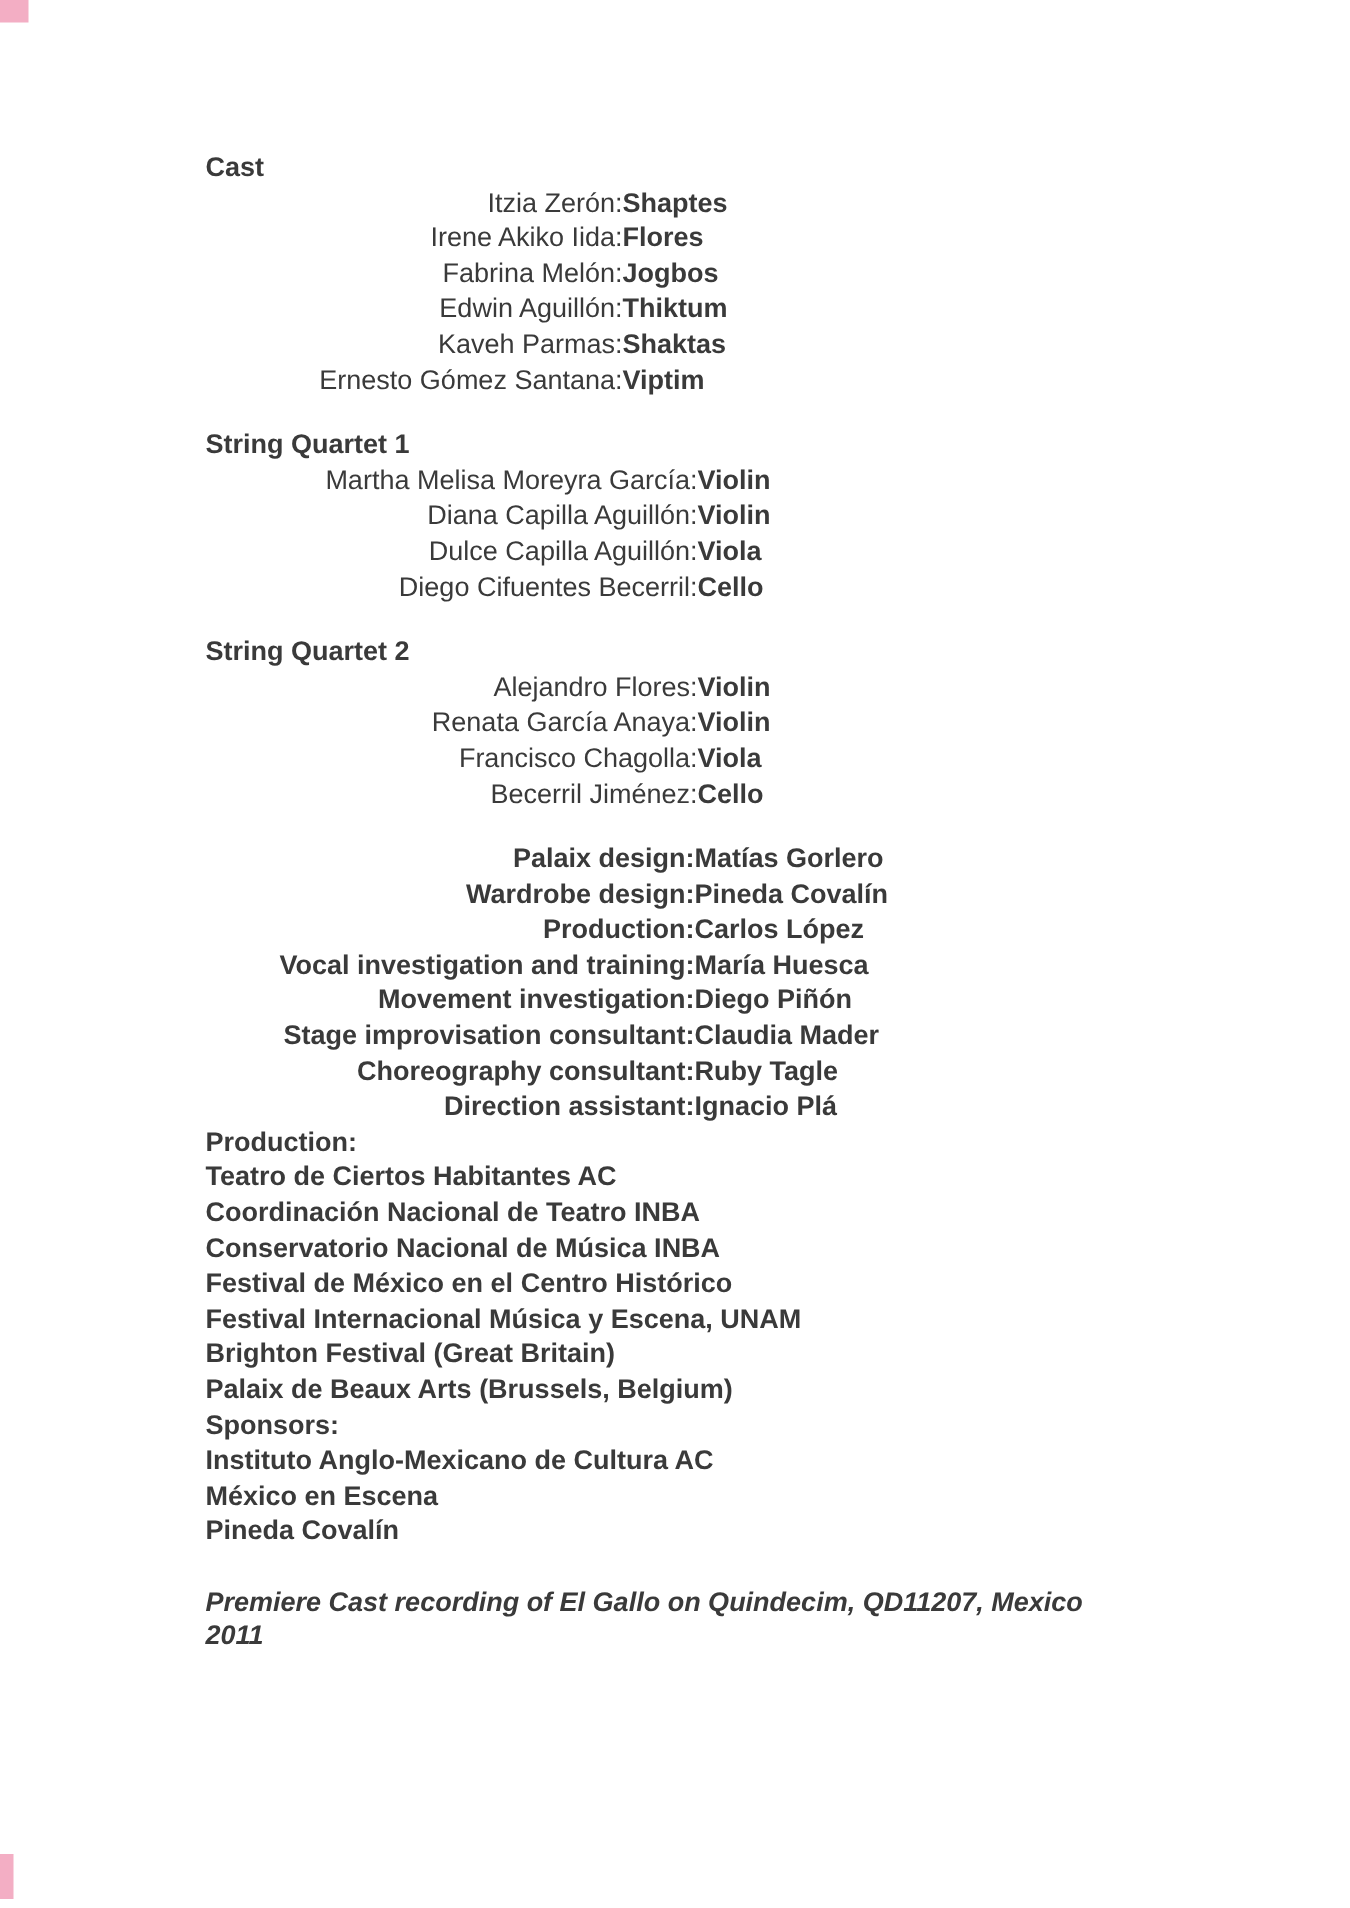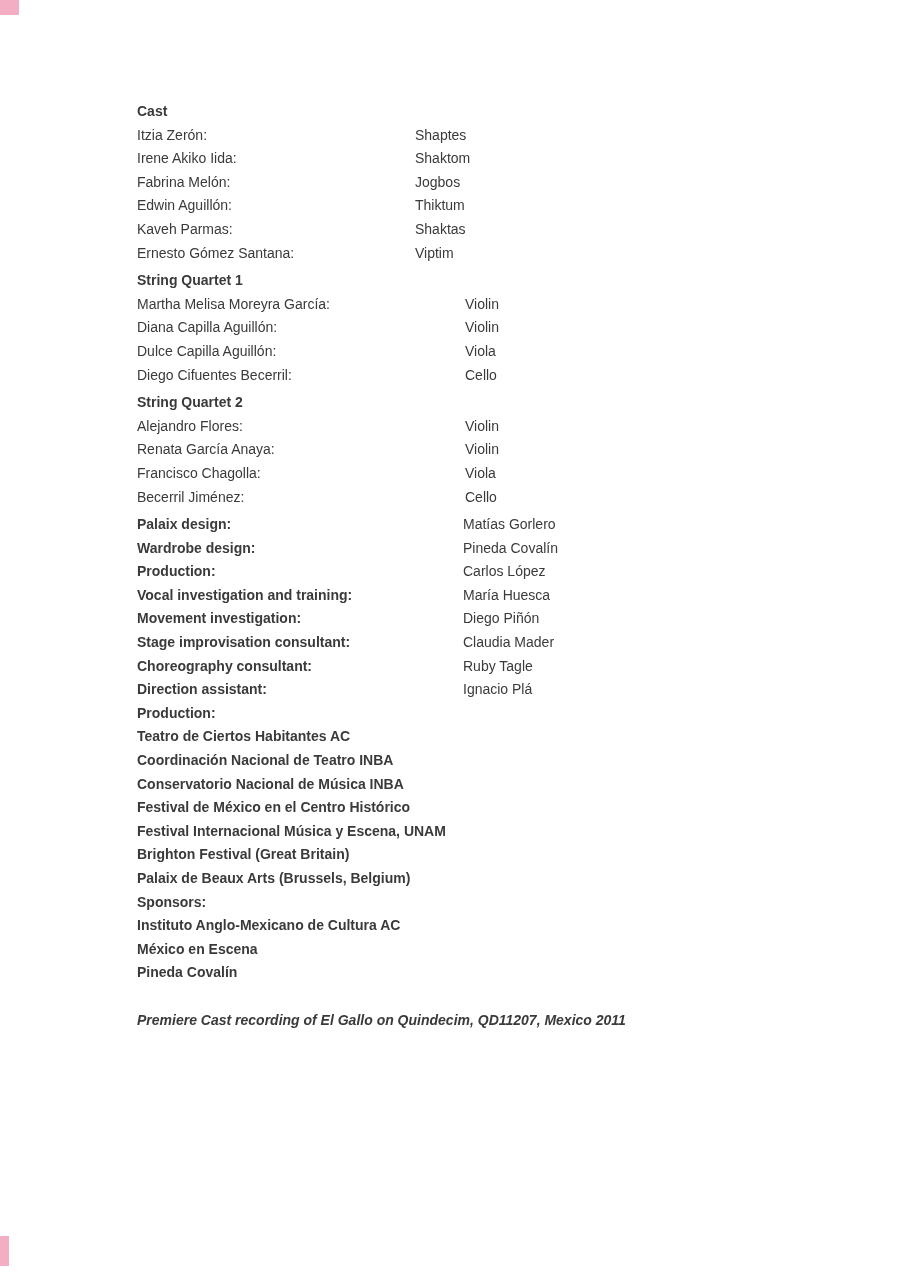--- a/index.html
+++ b/index.html
@@ -19,29 +19,29 @@
     position: absolute;
     background: #f3aec4;
   }
   .artifact-tl { left: 0; top: 0; width: 19px; height: 15px; }
   .artifact-bl { left: 0; top: 1236px; width: 9px; height: 30px; }
   .content {
     position: absolute;
     left: 137px;
     top: 100px;
     width: 660px;
-    font-size: 14px;
+    font-size: 18px;
     line-height: 23.6px;
   }
   .heading { font-weight: bold; }
-  .section { margin-top: 4px; }
+  .section { margin-top: 20px; }
   .section:first-child { margin-top: 0; }
   .row { display: flex; }
-  .row .label { flex: none; }
-  .row .value { flex: none; }
+  .row .label { flex: none; text-align: right; }
+  .row .value { flex: none; font-weight: bold; }
   .cast .label { width: 278px; }
   .quartet .label { width: 328px; }
   .credits .label { width: 326px; font-weight: bold; }
   .plain-line { display: block; font-weight: bold; }
   .footer-note {
     margin-top: 24px;
     max-width: 600px;
     font-weight: bold;
     font-style: italic;
     line-height: 22px;
@@ -58,21 +58,21 @@
   <div class="content">
 
     <div class="section cast">
       <div class="heading">Cast</div>
       <div class="row">
         <span class="label">Itzia Zerón:</span>
         <span class="value">Shaptes</span>
       </div>
       <div class="row">
         <span class="label">Irene Akiko Iida:</span>
-        <span class="value">Shaktom</span>
+        <span class="value">Flores</span>
       </div>
       <div class="row">
         <span class="label">Fabrina Melón:</span>
         <span class="value">Jogbos</span>
       </div>
       <div class="row">
         <span class="label">Edwin Aguillón:</span>
         <span class="value">Thiktum</span>
       </div>
       <div class="row">

